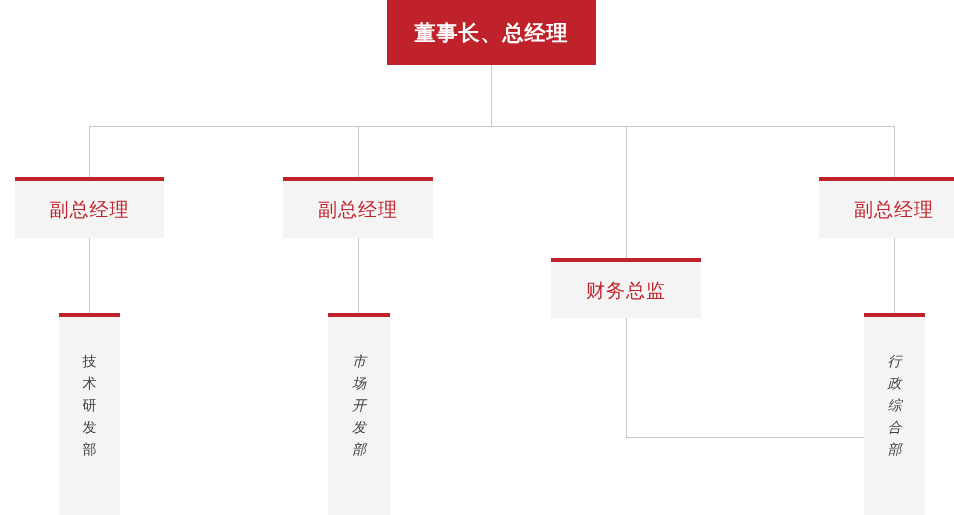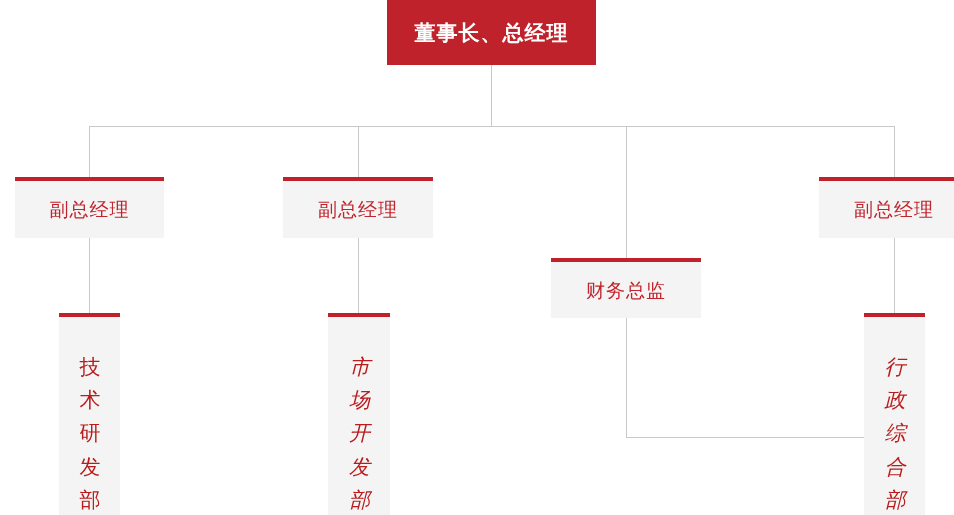--- a/index.html
+++ b/index.html
@@ -73,27 +73,27 @@
   
   .node-dept {
     position: absolute;
     background: #f4f4f4;
     border-top: 4px solid #c0222b;
     box-sizing: border-box;
     display: flex;
     justify-content: center;
   }
   .node-dept .node-label {
-    color: #b91c1c;
-    font-size: 21px;
+    color: #404040;
+    font-size: 14px;
     line-height: 1.58;
     letter-spacing: 0px;
     width: 20px;
     margin-top: 33px;
-    text-align: right;
+    text-align: center;
     word-break: break-all;
     white-space: normal;
   }
 </style>
 </head>
 <body>
 
 <div id="org-chart">
 
   <div class="node-root" style="left:372px; top:0px; width:209px; height:65px;">

